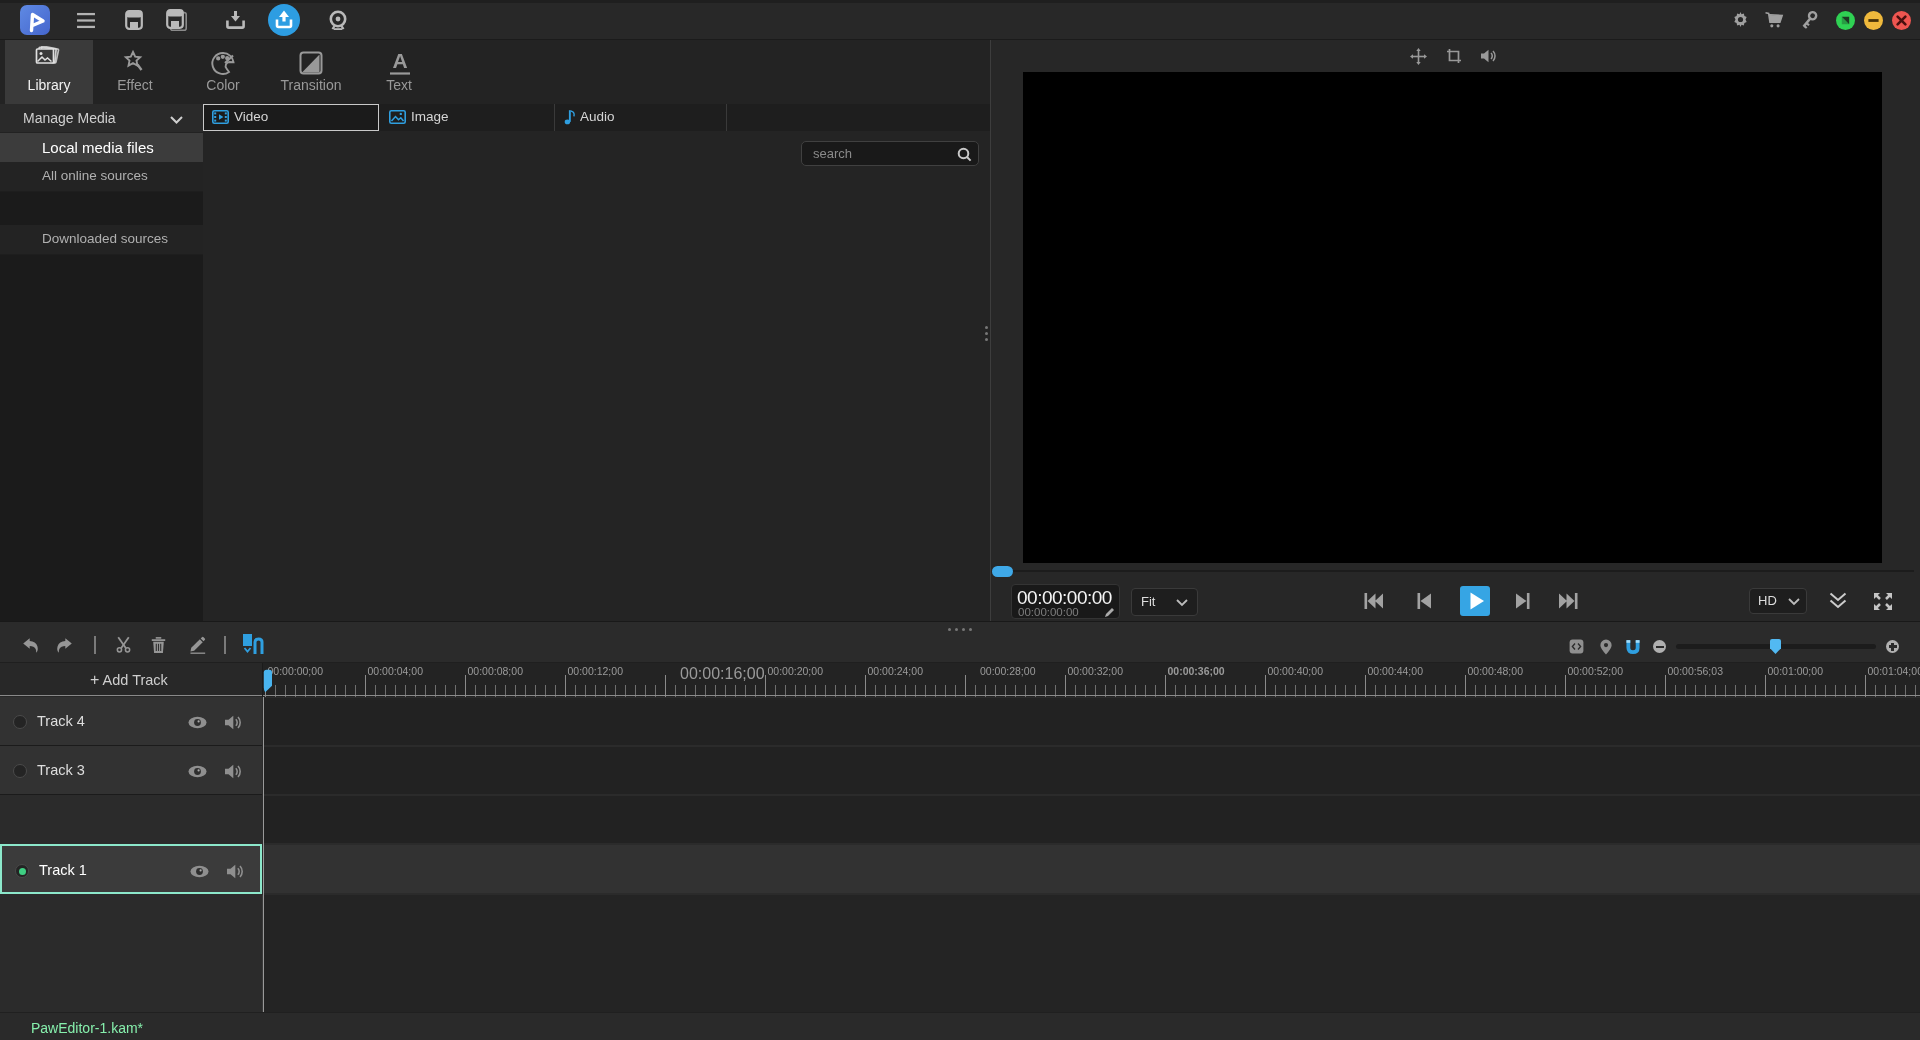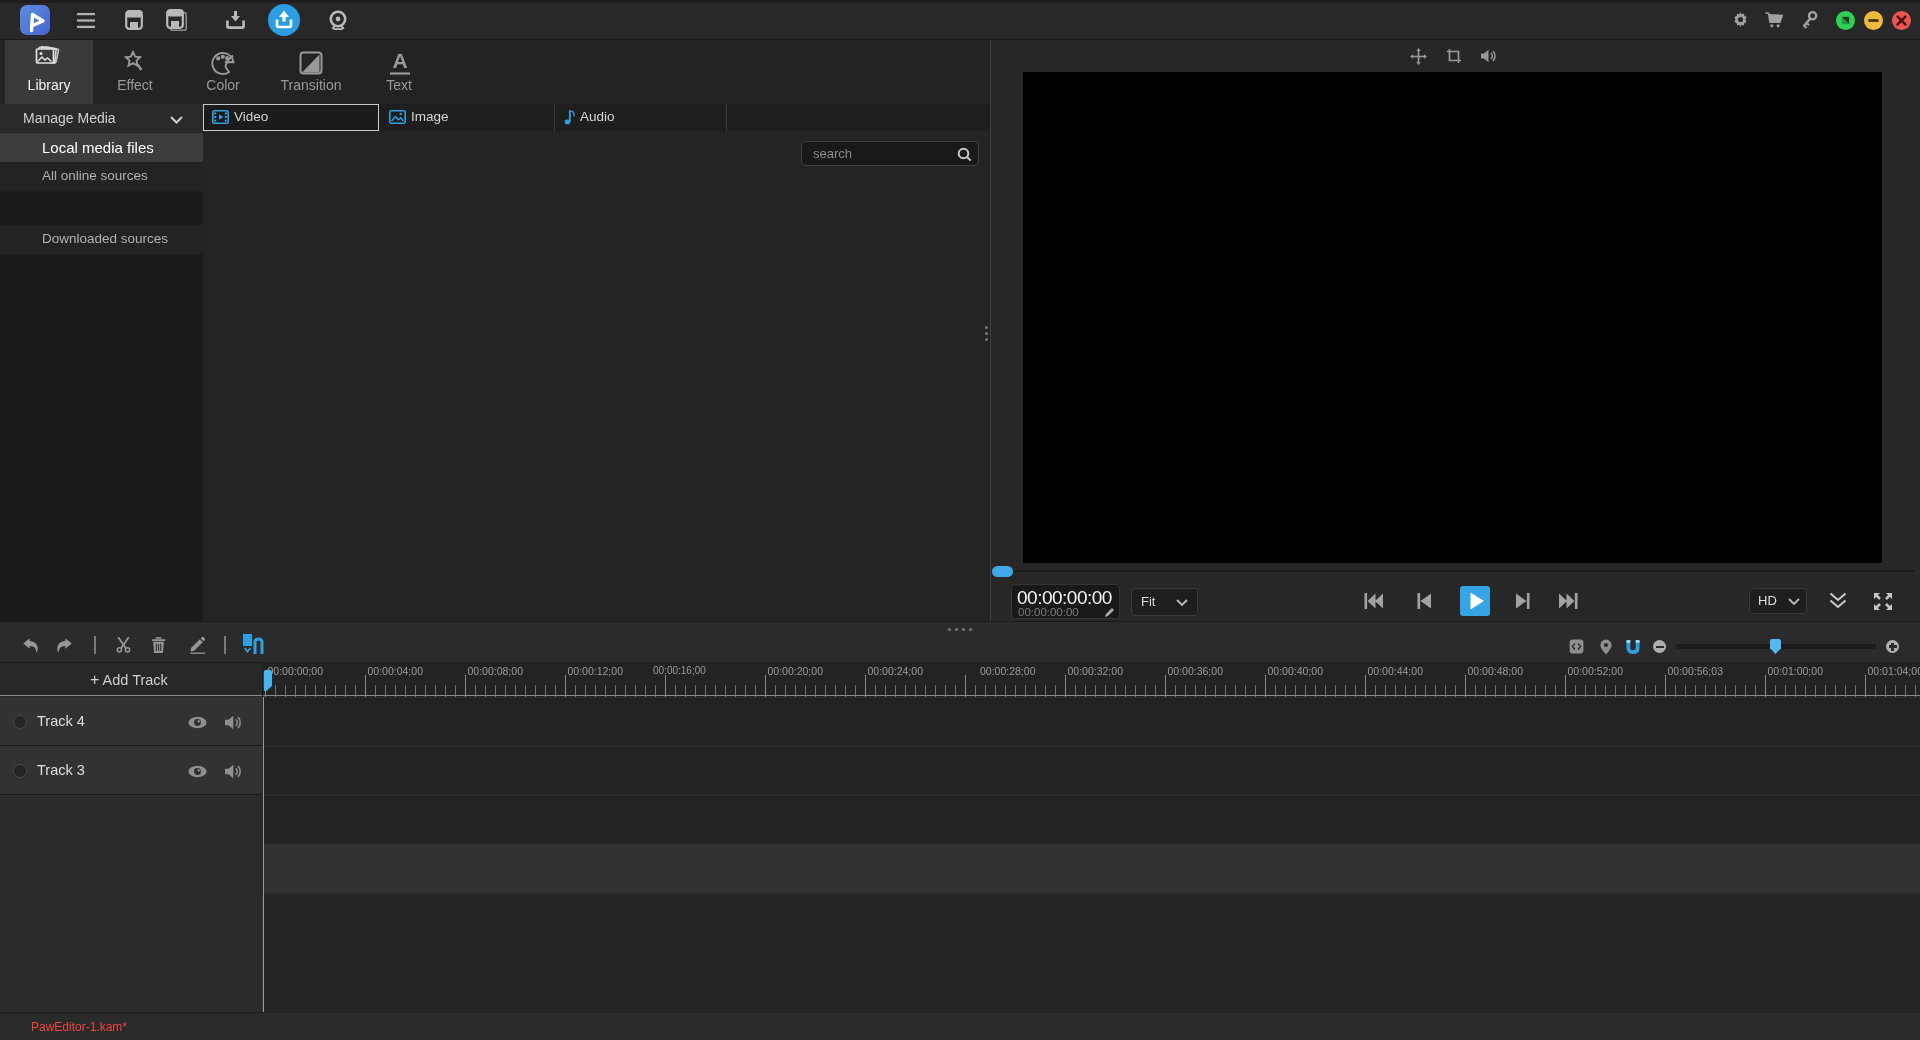--- a/index.html
+++ b/index.html
@@ -528,31 +528,31 @@
       <div class="abs" style="left:1652.5px;top:22px;width:1px;height:12px;background:#6f6f6f;"></div>
       <div class="abs" style="left:2.5px;top:12px;width:1px;height:22px;background:#8a8a8a;"></div>
       <div class="abs" style="left:5.5px;top:2px;font-size:10.5px;color:#9a9a9a;white-space:nowrap;">00:00:00;00</div>
       <div class="abs" style="left:102.5px;top:12px;width:1px;height:22px;background:#8a8a8a;"></div>
       <div class="abs" style="left:105.5px;top:2px;font-size:10.5px;color:#9a9a9a;white-space:nowrap;">00:00:04;00</div>
       <div class="abs" style="left:202.5px;top:12px;width:1px;height:22px;background:#8a8a8a;"></div>
       <div class="abs" style="left:205.5px;top:2px;font-size:10.5px;color:#9a9a9a;white-space:nowrap;">00:00:08;00</div>
       <div class="abs" style="left:302.5px;top:12px;width:1px;height:22px;background:#8a8a8a;"></div>
       <div class="abs" style="left:305.5px;top:2px;font-size:10.5px;color:#9a9a9a;white-space:nowrap;">00:00:12;00</div>
       <div class="abs" style="left:402.5px;top:12px;width:1px;height:22px;background:#8a8a8a;"></div>
-      <div class="abs" style="left:391px;top:2px;font-size:10px;color:#9a9a9a;white-space:nowrap;">00:00:16;00</div>
+      <div class="abs" style="left:418px;top:2px;font-size:16px;color:#9a9a9a;white-space:nowrap;">00:00:16;00</div>
       <div class="abs" style="left:502.5px;top:12px;width:1px;height:22px;background:#8a8a8a;"></div>
       <div class="abs" style="left:505.5px;top:2px;font-size:10.5px;color:#9a9a9a;white-space:nowrap;">00:00:20;00</div>
       <div class="abs" style="left:602.5px;top:12px;width:1px;height:22px;background:#8a8a8a;"></div>
       <div class="abs" style="left:605.5px;top:2px;font-size:10.5px;color:#9a9a9a;white-space:nowrap;">00:00:24;00</div>
       <div class="abs" style="left:702.5px;top:12px;width:1px;height:22px;background:#8a8a8a;"></div>
       <div class="abs" style="left:718px;top:2px;font-size:10.5px;color:#9a9a9a;white-space:nowrap;">00:00:28;00</div>
       <div class="abs" style="left:802.5px;top:12px;width:1px;height:22px;background:#8a8a8a;"></div>
       <div class="abs" style="left:805.5px;top:2px;font-size:10.5px;color:#9a9a9a;white-space:nowrap;">00:00:32;00</div>
       <div class="abs" style="left:902.5px;top:12px;width:1px;height:22px;background:#8a8a8a;"></div>
-      <div class="abs" style="left:905.5px;top:2px;font-size:10.5px;color:#9a9a9a;white-space:nowrap;">00:00:36;00</div>
+      <div class="abs" style="left:905.5px;top:2px;font-size:10.5px;color:#9a9a9a;white-space:nowrap;font-weight:bold;">00:00:36;00</div>
       <div class="abs" style="left:1002.5px;top:12px;width:1px;height:22px;background:#8a8a8a;"></div>
       <div class="abs" style="left:1005.5px;top:2px;font-size:10.5px;color:#9a9a9a;white-space:nowrap;">00:00:40;00</div>
       <div class="abs" style="left:1102.5px;top:12px;width:1px;height:22px;background:#8a8a8a;"></div>
       <div class="abs" style="left:1105.5px;top:2px;font-size:10.5px;color:#9a9a9a;white-space:nowrap;">00:00:44;00</div>
       <div class="abs" style="left:1202.5px;top:12px;width:1px;height:22px;background:#8a8a8a;"></div>
       <div class="abs" style="left:1205.5px;top:2px;font-size:10.5px;color:#9a9a9a;white-space:nowrap;">00:00:48;00</div>
       <div class="abs" style="left:1302.5px;top:12px;width:1px;height:22px;background:#8a8a8a;"></div>
       <div class="abs" style="left:1305.5px;top:2px;font-size:10.5px;color:#9a9a9a;white-space:nowrap;">00:00:52;00</div>
       <div class="abs" style="left:1402.5px;top:12px;width:1px;height:22px;background:#8a8a8a;"></div>
       <div class="abs" style="left:1405.5px;top:2px;font-size:10.5px;color:#9a9a9a;white-space:nowrap;">00:00:56;03</div>
@@ -589,27 +589,43 @@
           <circle cx="10.6" cy="5.4" r="1.1" fill="#aaa"></circle>
         </svg>
         <svg style="position:absolute;left:224px;top:17px;" width="18" height="17" viewBox="0 0 18 17">
           <path d="M1 5.8 L4.5 5.8 L9.3 1.8 L9.3 15.2 L4.5 11.2 L1 11.2 Z" fill="#8f8f8f"></path>
           <path d="M11.8 5.2 a4.6 4.6 0 0 1 0 6.6" fill="none" stroke="#8f8f8f" stroke-width="1.6"></path>
           <path d="M14 3 a8 8 0 0 1 0 11" fill="none" stroke="#8f8f8f" stroke-width="1.6"></path>
         </svg>
       </div>
       <div class="abs" style="left:263px;top:99px;width:1657px;height:47px;background:#222222;"></div>
       <div class="abs" style="left:263px;top:148px;width:1657px;height:48px;background:#323232;"></div>
+      <div class="abs" style="left:0;top:147px;width:262px;height:50px;background:#3b3b3b;border:2px solid #8ce8cb;box-sizing:border-box;">
+        <div style="position:absolute;left:13px;top:18px;width:14px;height:14px;border-radius:50%;background:#242424;border:1px solid #4a4a4a;box-sizing:border-box;">
+          <div style="position:absolute;left:2.5px;top:2.5px;width:7px;height:7px;border-radius:50%;background:#3fcf83;"></div>
+        </div>
+        <div style="position:absolute;left:37px;top:16px;font-size:14.5px;color:#fff;">Track 1</div>
+        <svg style="position:absolute;left:188px;top:19px;" width="19" height="13" viewBox="0 0 19 13">
+          <ellipse cx="9.5" cy="6.5" rx="9" ry="5.8" fill="#8f8f8f"></ellipse>
+          <circle cx="9.5" cy="6.5" r="3.4" fill="#2e2e2e"></circle>
+          <circle cx="10.6" cy="5.4" r="1.1" fill="#aaa"></circle>
+        </svg>
+        <svg style="position:absolute;left:224px;top:17px;" width="18" height="17" viewBox="0 0 18 17">
+          <path d="M1 5.8 L4.5 5.8 L9.3 1.8 L9.3 15.2 L4.5 11.2 L1 11.2 Z" fill="#8f8f8f"></path>
+          <path d="M11.8 5.2 a4.6 4.6 0 0 1 0 6.6" fill="none" stroke="#8f8f8f" stroke-width="1.6"></path>
+          <path d="M14 3 a8 8 0 0 1 0 11" fill="none" stroke="#8f8f8f" stroke-width="1.6"></path>
+        </svg>
+      </div>
     </div>
 
  <div class="abs" style="left:0;top:273px;width:262px;height:118px;background:#2b2b2b;"></div>
  <div class="abs" style="left:263px;top:273px;width:1657px;height:118px;background:#242424;"></div>
  <div class="abs" style="left:262px;top:273px;width:1px;height:118px;background:#3a3a3a;"></div>
 
  <div class="abs" style="left:263px;top:75px;width:1px;height:316px;background:#999;"></div>
  <div class="abs" style="left:262px;top:41px;width:1px;height:34px;background:#1b1b1b;"></div>
  <svg class="abs" style="left:262.5px;top:47px;" width="9.5" height="24" viewBox="0 0 9.5 24">
       <path d="M0.8 3.6 Q0.8 0.8 3.6 0.8 L6.4 0.8 Q9 0.8 9 3.6 L9 16.8 L2.2 23.2 Q0.8 21 0.8 18.4 Z" fill="#49b4ef"></path>
     </svg>
 </div>
 <div class="abs" id="statusbar" style="left:0;top:1012px;width:1920px;height:28px;background:#2a2a2a;border-top:1px solid #202020;box-sizing:border-box;">
- <div class="abs" style="left:31px;top:7px;font-size:12px;color:#ef4444;">PawEditor-1.kam*</div>
+ <div class="abs" style="left:31px;top:7px;font-size:14px;color:#86efac;">PawEditor-1.kam*</div>
 </div>
 
 </body></html>

